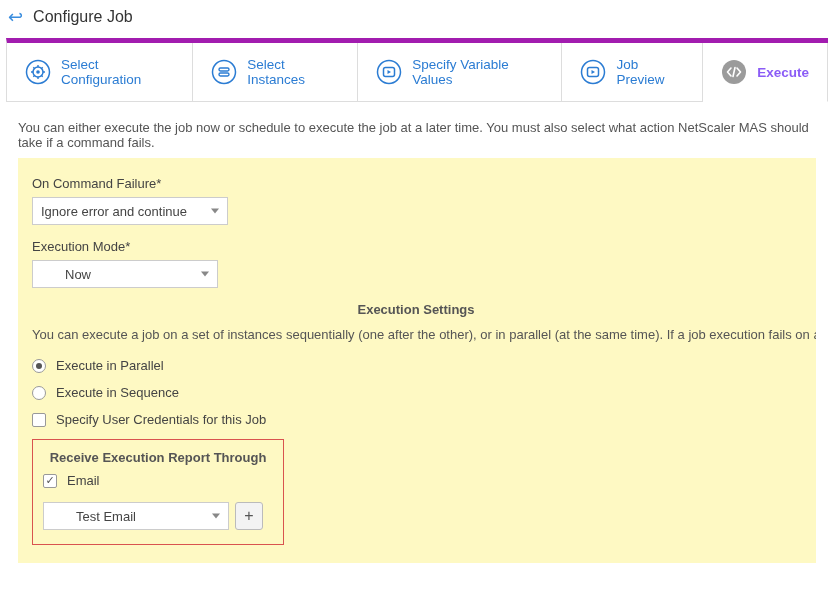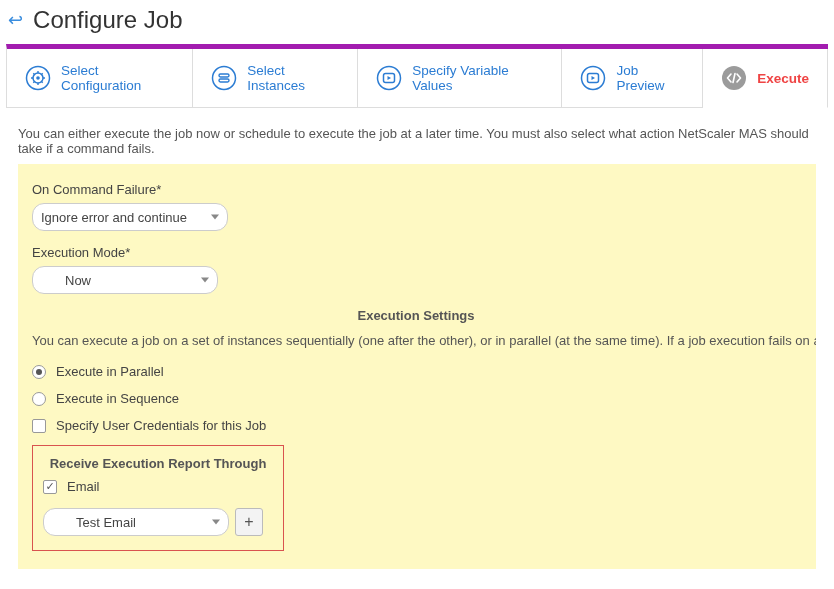--- a/index.html
+++ b/index.html
@@ -15,21 +15,21 @@
     align-items: center;
     padding: 6px 8px 10px 8px;
   }
   .back-arrow {
     color: #3a8dde;
     font-size: 18px;
     margin-right: 10px;
     cursor: pointer;
   }
   .page-title {
-    font-size: 24px;
+    font-size: 16px;
     font-weight: 400;
     color: #333;
   }
   .tabs {
     display: flex;
     border-top: 5px solid #a21caf;
     border-left: 1px solid #ddd;
     margin: 0 6px;
   }
   .tab {
@@ -37,21 +37,21 @@
     align-items: center;
     padding: 14px 18px;
     border-right: 1px solid #ddd;
     border-bottom: 1px solid #ddd;
     color: #2b7cd3;
     cursor: pointer;
     background: #fff;
   }
   .tab.active {
     border-bottom: 1px solid #fff;
-    color: #ef4444;
+    color: #8b5cf6;
     font-weight: 600;
   }
   .tab-icon {
     width: 26px;
     height: 26px;
     margin-right: 10px;
     display: inline-flex;
     align-items: center;
     justify-content: center;
   }
@@ -81,21 +81,21 @@
     font-size: 13px;
   }
   .select {
     width: 196px;
     height: 28px;
     border: 1px solid #ccc;
     background: #fff;
     padding: 0 24px 0 8px;
     font-size: 13px;
     color: #444;
-    border-radius: 12px;
+    border-radius: 0;
     position: relative;
     display: inline-flex;
     align-items: center;
     cursor: pointer;
   }
   .select::after {
     content: "";
     position: absolute;
     right: 8px;
     top: 50%;

